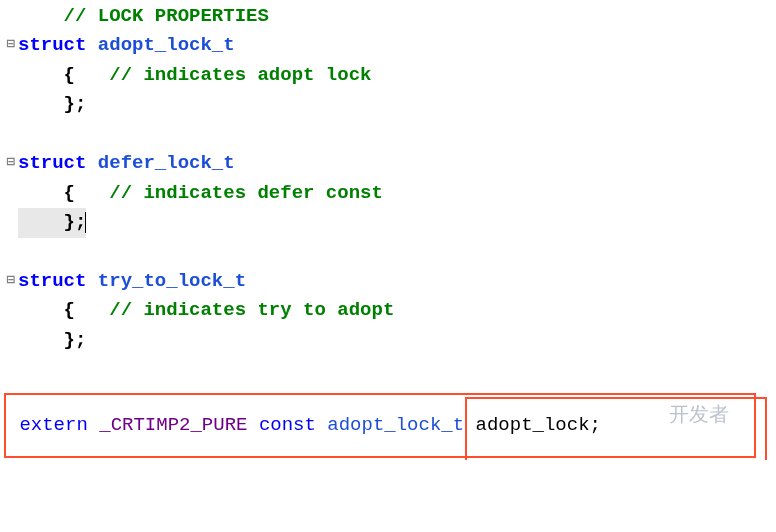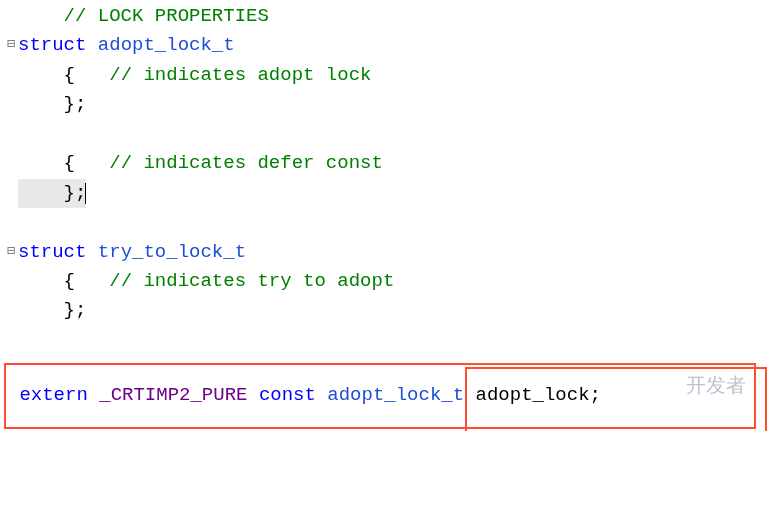--- a/index.html
+++ b/index.html
@@ -6,20 +6,21 @@
     margin: 0;
     padding: 0;
     font-family: Consolas, "Courier New", monospace;
     font-size: 19px;
     background: #ffffff;
     line-height: 1.55;
     width: 776px;
   }
   .code-area {
     padding: 2px 0 2px 4px;
+    font-weight: bold;
   }
   .gutter {
     display: inline-block;
     width: 14px;
     text-align: center;
     color: #888;
     user-select: none;
   }
   .fold {
     color: #808080;
@@ -51,21 +52,21 @@
     position: absolute;
     border: 2px solid #ff4d2e;
     top: 2px;
     left: 459px;
     width: 298px;
     height: 92px;
     pointer-events: none;
   }
   .watermark {
     position: absolute;
-    right: 8px;
+    right: 25px;
     bottom: 26px;
     color: #b0b8c4;
     font-family: "Microsoft YaHei", sans-serif;
     font-size: 20px;
     opacity: 0.85;
     pointer-events: none;
     letter-spacing: 0px;
   }
   .cursor {
     border-left: 1px solid #000;
@@ -83,20 +84,21 @@
   <div class="line"><span class="gutter"> </span>    <span class="comment">// LOCK PROPERTIES</span></div>
 
   <div class="line"><span class="gutter"><span class="fold">⊟</span></span><span class="keyword">struct</span> <span class="type">adopt_lock_t</span></div>
 
   <div class="line"><span class="gutter"> </span>    <span class="punct">{</span>   <span class="comment">// indicates adopt lock</span></div>
 
   <div class="line"><span class="gutter"> </span>    <span class="punct">};</span></div>
 
   <div class="line">&nbsp;</div>
 
+  <div class="line"><span class="gutter"><span class="fold">⊟</span></span><span class="keyword">struct</span> <span class="type">defer_lock_t</span></div>
 
   <div class="line"><span class="gutter"> </span>    <span class="punct">{</span>   <span class="comment">// indicates defer const</span></div>
 
   <div class="line"><span class="gutter"> </span><span class="highlight-line">    <span class="punct">};</span><span class="cursor"></span></span></div>
 
   <div class="line">&nbsp;</div>
 
   <div class="line"><span class="gutter"><span class="fold">⊟</span></span><span class="keyword">struct</span> <span class="type">try_to_lock_t</span></div>
 
   <div class="line"><span class="gutter"> </span>    <span class="punct">{</span>   <span class="comment">// indicates try to adopt</span></div>

